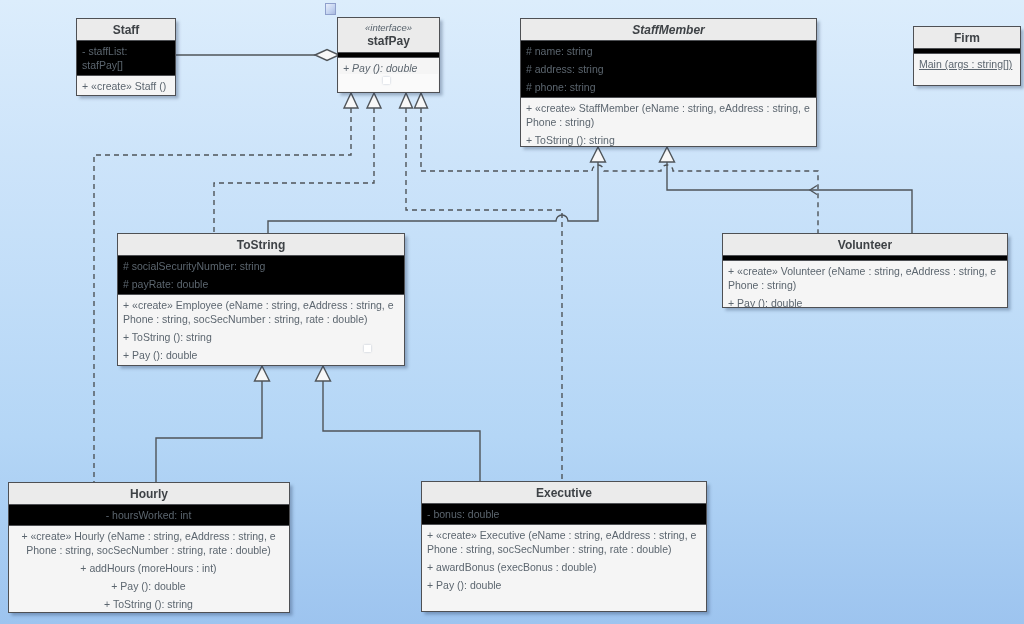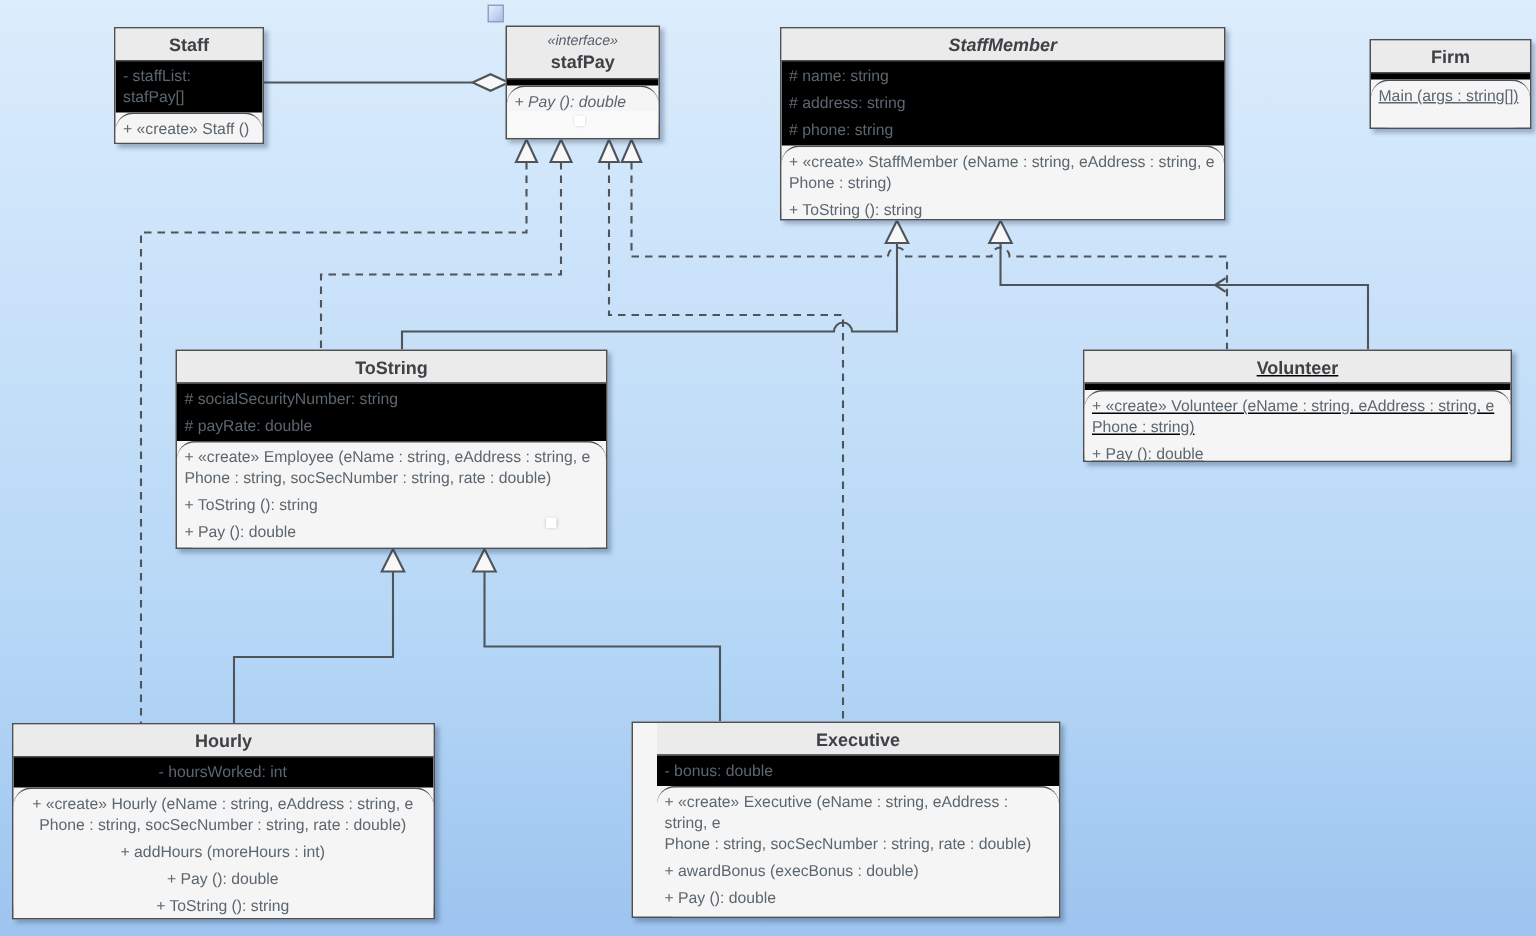--- a/index.html
+++ b/index.html
@@ -26,21 +26,21 @@
   .cls-title{
     background:#ebebeb;
     display:flex;flex-direction:column;justify-content:center;align-items:center;
     flex:0 0 auto;
     color:#3e4246;font-size:12px;font-weight:bold;
   }
   .cls-title .stereo{font-weight:normal;font-style:italic;font-size:9.5px;color:#55606a;margin-bottom:1px;}
   .cls-title.italic .cname{font-style:italic;}
   .comp{border-top:1.6px solid #4e5054;padding:1px 0 1px 0;flex:0 0 auto;background:#000000;}
   .comp.empty{min-height:4px;padding:0;}
-  .comp.methods{background:#f5f5f5;flex:1 1 auto;border-radius:12px;}
+  .comp.methods{background:#f5f5f5;flex:1 1 auto;}
   .mrow{
     font-size:10.5px;line-height:14px;color:#5c666f;
     padding:2px 6px 2px 5px;white-space:pre-wrap;
   }
   .methods.italic .mrow{font-style:italic;}
   .methods.underline .mrow{text-decoration:underline;}
   .artifact-band{position:absolute;background:rgba(255,255,255,.48);}
   .handle{position:absolute;width:7px;height:7px;background:#ffffff;box-shadow:0 0 2px rgba(120,140,170,.6);}
   .note-icon{
     position:absolute;left:325px;top:3px;width:11px;height:12px;
@@ -133,21 +133,21 @@
           <div class="mrow"># socialSecurityNumber: string</div>
           <div class="mrow"># payRate: double</div>
         </div>
         <div class="comp methods">
           <div class="mrow">+ «create» Employee (eName : string, eAddress : string, e
 Phone : string, socSecNumber : string, rate : double)</div>
           <div class="mrow">+ ToString (): string</div>
           <div class="mrow">+ Pay (): double</div>
         </div>
       </div>
-      <div class="uml-class" style="left: 722px; top: 233px; width: 286px; height: 75px; text-decoration: underline;">
+      <div class="uml-class" style="left: 722px; top: 233px; width: 286px; height: 75px;">
         <div class="cls-title" style="height: 21px;">
           <div class="cname">Volunteer</div>
         </div>
         <div class="comp attrs empty"></div>
         <div class="comp methods">
           <div class="mrow">+ «create» Volunteer (eName : string, eAddress : string, e
 Phone : string)</div>
           <div class="mrow">+ Pay (): double</div>
         </div>
       </div>
@@ -159,21 +159,21 @@
           <div class="mrow">- hoursWorked: int</div>
         </div>
         <div class="comp methods">
           <div class="mrow">+ «create» Hourly (eName : string, eAddress : string, e
 Phone : string, socSecNumber : string, rate : double)</div>
           <div class="mrow">+ addHours (moreHours : int)</div>
           <div class="mrow">+ Pay (): double</div>
           <div class="mrow">+ ToString (): string</div>
         </div>
       </div>
-      <div class="uml-class" style="left: 421px; top: 481px; width: 286px; height: 131px; padding-left: 16px;">
+      <div class="uml-class" style="left: 421px; top: 481px; width: 286px; height: 131px;">
         <div class="cls-title" style="height: 21px;">
           <div class="cname">Executive</div>
         </div>
         <div class="comp attrs">
           <div class="mrow">- bonus: double</div>
         </div>
         <div class="comp methods">
           <div class="mrow">+ «create» Executive (eName : string, eAddress : string, e
 Phone : string, socSecNumber : string, rate : double)</div>
           <div class="mrow">+ awardBonus (execBonus : double)</div>

